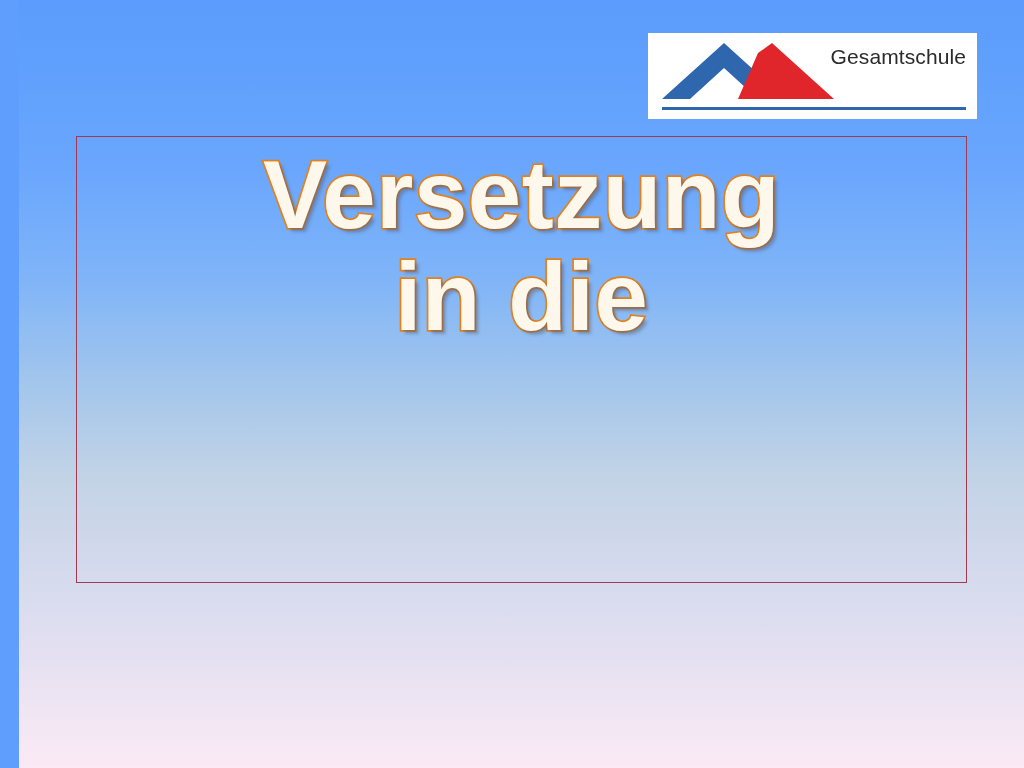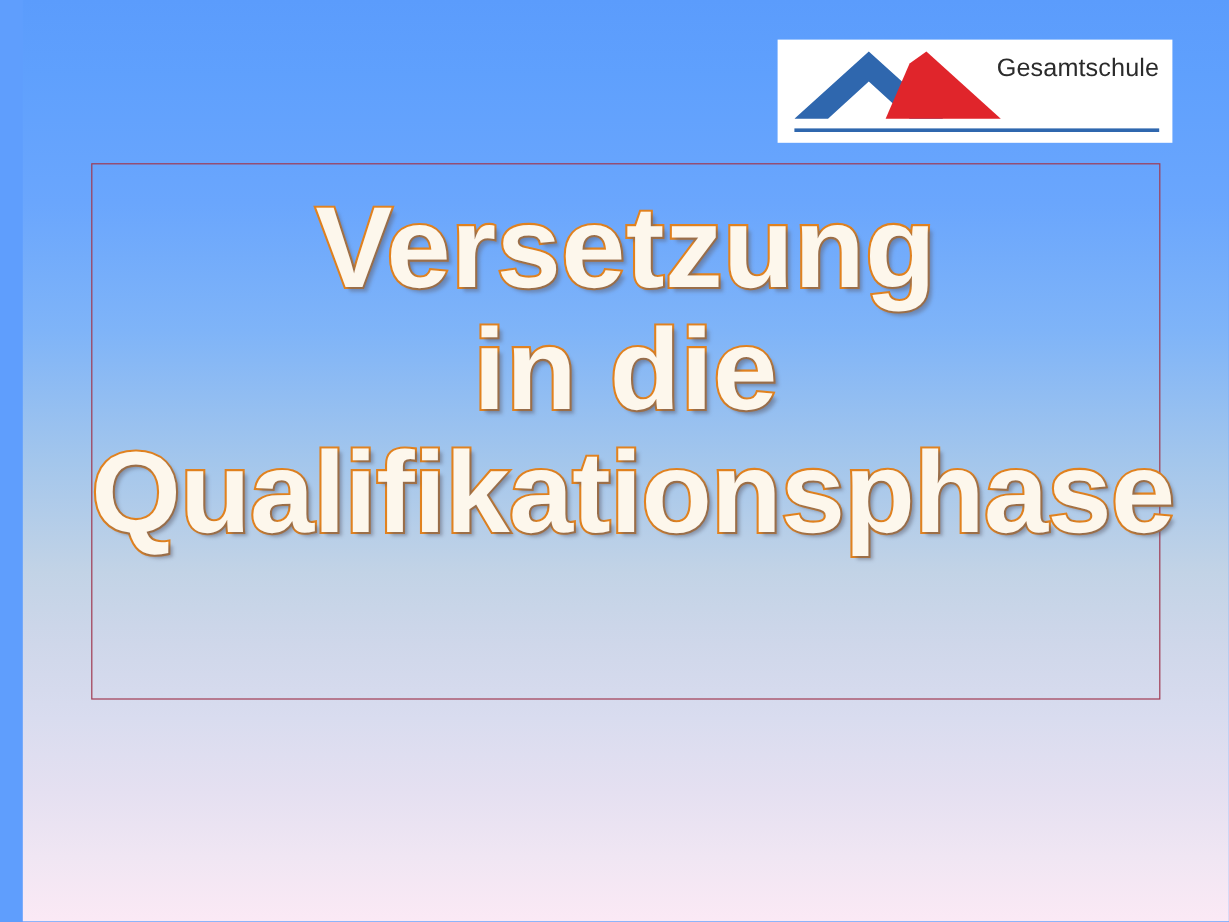--- a/index.html
+++ b/index.html
@@ -94,21 +94,21 @@
     border: 1.5px solid #a03a52;
   }
 
   
   .headline {
     position: absolute;
     left: 57px;
     top: 136px;
     width: 891px;
     text-align: center;
-    padding-top: 20px;
+    padding-top: 8px;
     box-sizing: border-box;
     pointer-events: none;
   }
   .headline-line {
     font-family: "Liberation Sans", sans-serif;
     font-weight: bold;
     color: #fdf7ec;
     line-height: 1.06;
     white-space: nowrap;
     letter-spacing: 0.5px;
@@ -141,16 +141,15 @@
 
       <div class="logo-rule"></div>
     </div>
   </div>
 
   <div class="content-frame"></div>
 
   <div class="headline">
     <div class="headline-line line-1">Versetzung</div>
     <div class="headline-line line-2">in die</div>
-    <div class="headline-line line-3">Qualifikationsphase</div>
   </div>
 
 </div>
 
 </body></html>

